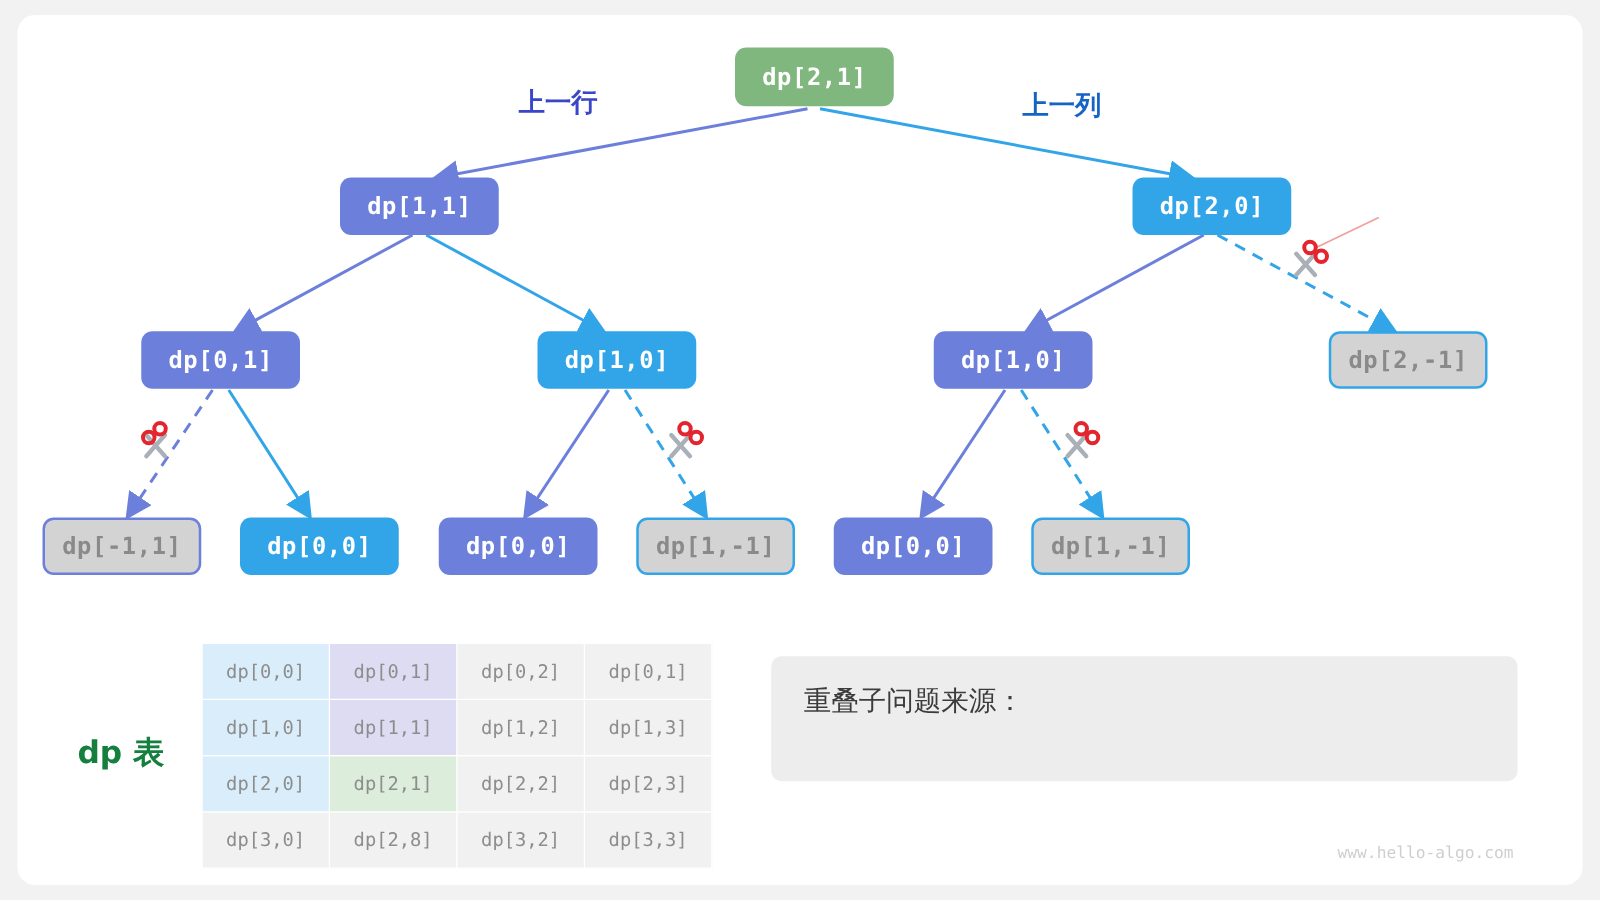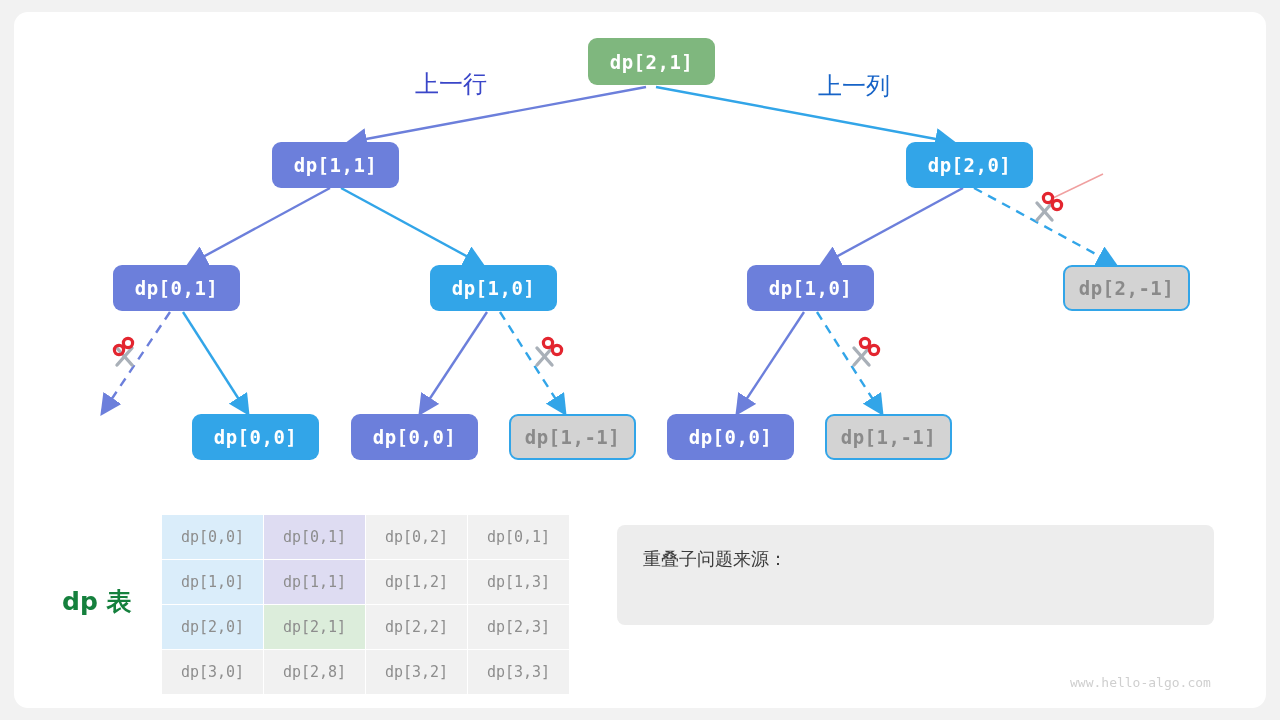--- a/index.html
+++ b/index.html
@@ -10,21 +10,21 @@
 
   .node{position:absolute;box-sizing:border-box;display:flex;align-items:center;justify-content:center;
         border-radius:9px;font-family:"DejaVu Sans Mono",monospace;font-size:19px;font-weight:bold;
         letter-spacing:.5px;white-space:nowrap;}
   .n-green{background:#7fb77e;color:#ffffff;}
   .n-purple{background:#6c7fdb;color:#ffffff;}
   .n-blue{background:#32a5e8;color:#ffffff;}
   .n-gray-p{background:#d3d3d3;color:#8a8a8a;border:2.5px solid #6c7fdb;}
   .n-gray-b{background:#d3d3d3;color:#8a8a8a;border:2.5px solid #32a5e8;}
 
-  .edge-label{position:absolute;font-family:"DejaVu Sans",sans-serif;font-size:24px;font-weight:normal;white-space:nowrap;}
+  .edge-label{position:absolute;font-family:"DejaVu Sans",sans-serif;font-size:21px;font-weight:bold;white-space:nowrap;}
   .lbl-purple{color:#3a46c8;}
   .lbl-blue{color:#1663c7;}
 
   .prune-box{position:absolute;box-sizing:border-box;background:#fdeeee;border:1.6px solid #f3b9b9;
              border-radius:12px;color:#e96a6a;font-family:"DejaVu Sans",sans-serif;font-size:19px;
              display:flex;align-items:center;justify-content:center;white-space:nowrap;}
 
   .scissors{position:absolute;width:40px;height:40px;}
 
   #dp-label{position:absolute;left:62px;top:583px;font-size:25px;font-weight:bold;color:#15803d;
@@ -33,21 +33,21 @@
   #dp-table{position:absolute;left:161px;top:512px;border-collapse:collapse;
             font-family:"DejaVu Sans Mono",monospace;font-size:15px;}
   #dp-table td{width:99px;height:42px;text-align:center;color:#8d8d8d;
                border:1px solid #ffffff;background:#f1f1f1;}
   #dp-table td.c-blue{background:#daedfa;}
   #dp-table td.c-purple{background:#dedcf2;}
   #dp-table td.c-green{background:#dceddb;}
 
   #info-box{position:absolute;left:617px;top:523px;width:597px;height:100px;box-sizing:border-box;
             background:#ededed;border-radius:8px;padding:20px 26px;}
-  #info-box .l1{font-family:"DejaVu Sans",sans-serif;font-size:18px;color:#3c3c3c;line-height:1.55;}
+  #info-box .l1{font-family:"DejaVu Sans",sans-serif;font-size:22px;color:#3c3c3c;line-height:1.55;}
   #info-box .l2{font-family:"DejaVu Sans Mono",monospace;font-size:18px;color:#3c3c3c;line-height:1.55;white-space:nowrap;}
 
   #watermark{position:absolute;left:1070px;top:673px;font-family:"DejaVu Sans Mono",monospace;
              font-size:13px;color:#cfcfcf;white-space:nowrap;}
 </style>
 </head>
 <body>
 
 <div id="canvas"></div>
 
@@ -87,20 +87,21 @@
   <div class="node n-green" style="left:588px;top:36px;width:127px;height:47px;">dp[2,1]</div>
 
   <div class="node n-purple" style="left:272px;top:140px;width:127px;height:46px;">dp[1,1]</div>
   <div class="node n-blue" style="left:906px;top:140px;width:127px;height:46px;">dp[2,0]</div>
 
   <div class="node n-purple" style="left:113px;top:263px;width:127px;height:46px;">dp[0,1]</div>
   <div class="node n-blue" style="left:430px;top:263px;width:127px;height:46px;">dp[1,0]</div>
   <div class="node n-purple" style="left:747px;top:263px;width:127px;height:46px;">dp[1,0]</div>
   <div class="node n-gray-b" style="left:1063px;top:263px;width:127px;height:46px;">dp[2,-1]</div>
 
+  <div class="node n-gray-p" style="left:34px;top:412px;width:127px;height:46px;">dp[-1,1]</div>
   <div class="node n-blue" style="left:192px;top:412px;width:127px;height:46px;">dp[0,0]</div>
   <div class="node n-purple" style="left:351px;top:412px;width:127px;height:46px;">dp[0,0]</div>
   <div class="node n-gray-b" style="left:509px;top:412px;width:127px;height:46px;">dp[1,-1]</div>
   <div class="node n-purple" style="left:667px;top:412px;width:127px;height:46px;">dp[0,0]</div>
   <div class="node n-gray-b" style="left:825px;top:412px;width:127px;height:46px;">dp[1,-1]</div>
 
   <div class="edge-label lbl-purple" style="left:415px;top:66px;">上一行</div>
   <div class="edge-label lbl-blue" style="left:818px;top:68px;">上一列</div>
 
 

